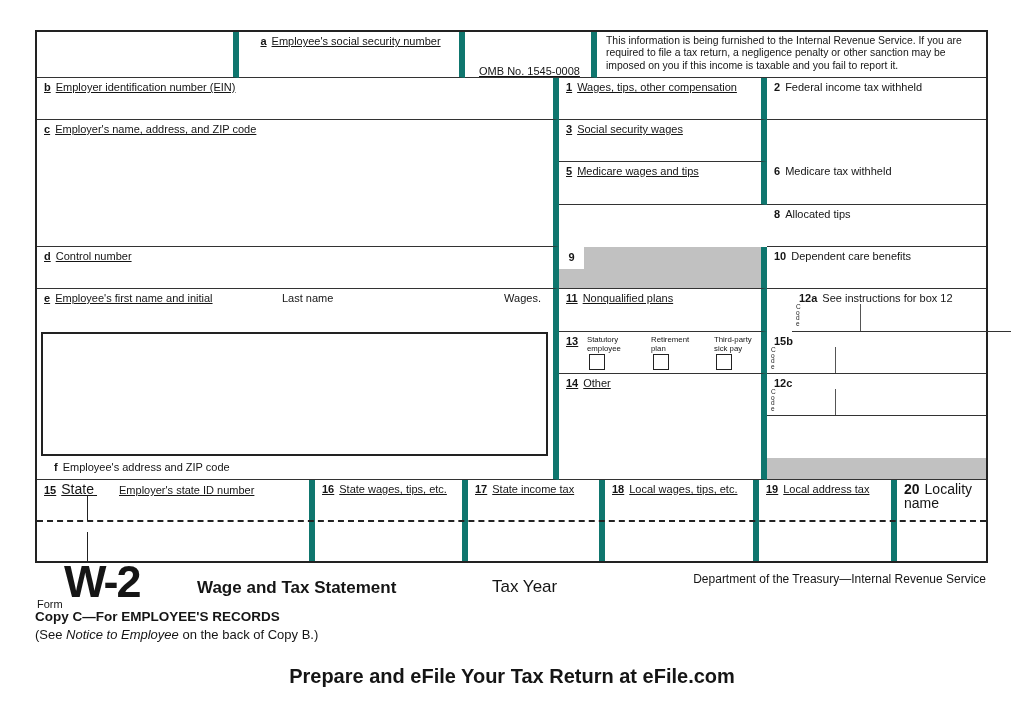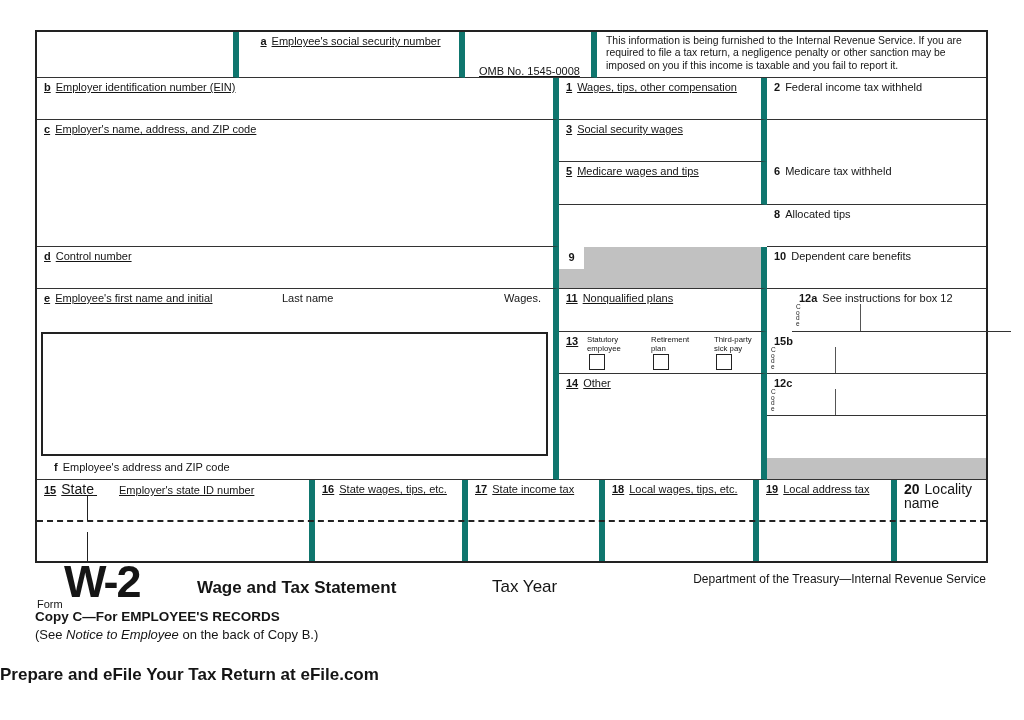--- a/index.html
+++ b/index.html
@@ -56,21 +56,21 @@
   
   .abs { position:absolute; }
   .form-word { left:37px; top:598px; font-size:11px; }
   .w2-big { left:64px; top:556px; font-size:45px; font-weight:bold; letter-spacing:-2px; }
   .w2-title { left:160px; top:578px; font-size:17px; font-weight:bold;margin-left:37px; }
   .tax-year { left:492px; top:577px; font-size:17px; }
   .dept { right:38px; top:572px; font-size:12px; }
   .copy-line { left:35px; top:609px; font-size:13.5px; font-weight:bold; }
   .see-line { left:35px; top:627px; font-size:13px; }
   .see-line i { font-style:italic; }
-  .promo { left:0; top:665px; width:100%; text-align:left; font-size:17px; font-weight:bold; }
+  .promo { left:0; top:665px; width:100%; text-align:center; font-size:20px; font-weight:bold; }
 </style>
 </head>
 <body>
 
 <div class="form-table">
 
   <div class="cell br bb" style="left:0;top:0;width:202px;height:46px;"></div>
   <div class="cell br bb center" style="left:202px;top:0;width:226px;height:46px;">
     <span class="num">a</span><span>Employee's social security number</span>
   </div>

